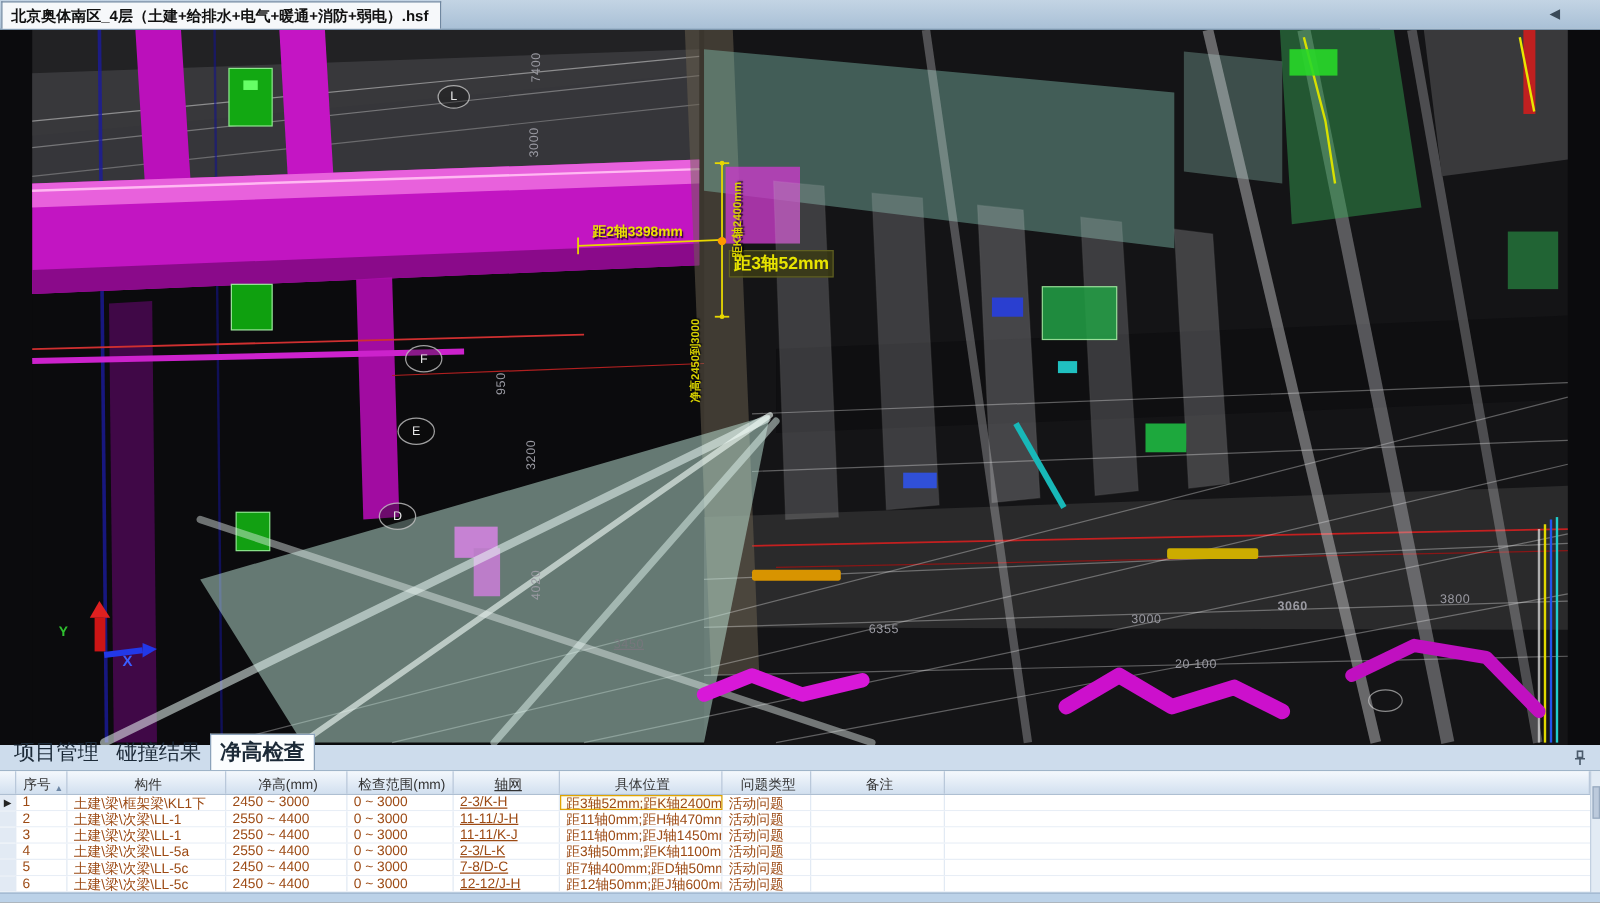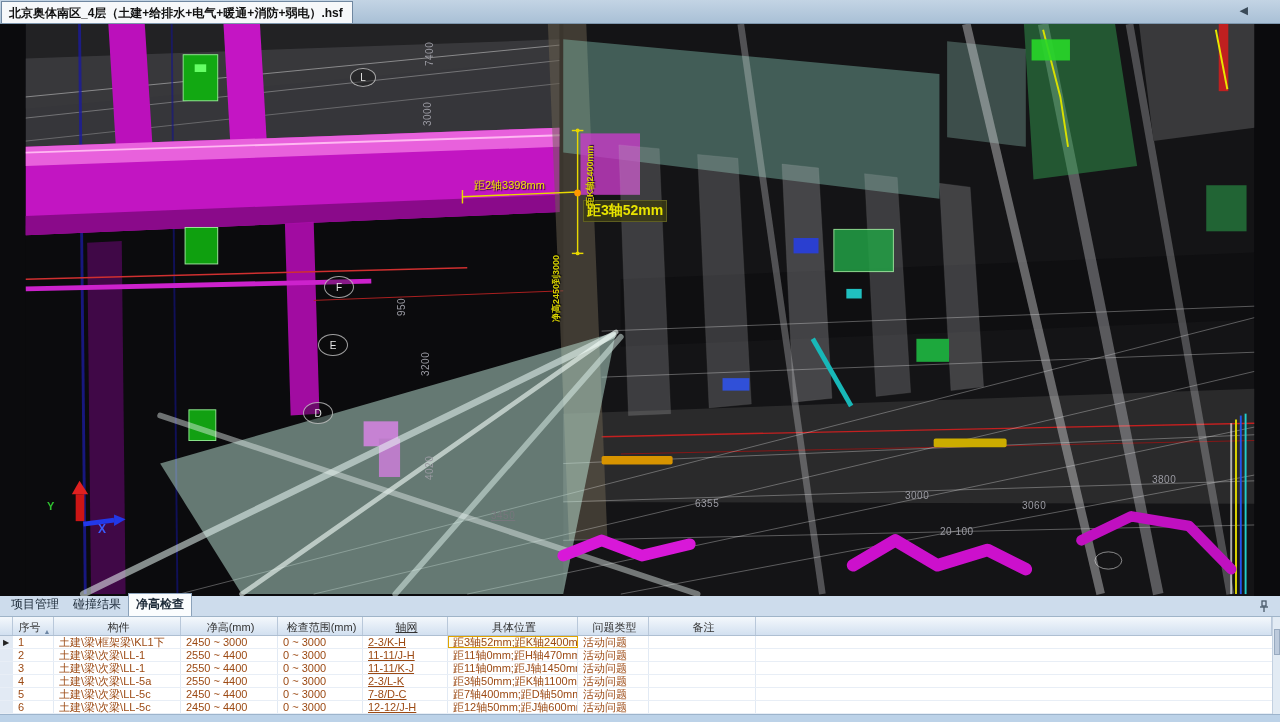--- a/index.html
+++ b/index.html
@@ -15,40 +15,40 @@
     border:1px solid #6f87a0; border-bottom:none; font-size:12px; font-weight:bold;
     color:#111; white-space:nowrap; }
   .nav-arrow { position:absolute; right:32px; top:4px; font-size:11px; color:#3a4a58;
     cursor:default; }
 
   
   .viewport { position:absolute; left:0; top:24px; width:1280px; height:572px;
     background:#0b0b0d; overflow:hidden; }
   .viewport svg { position:absolute; left:0; top:0; }
   .vp-label { position:absolute; white-space:nowrap; pointer-events:none; }
-  .dim-text { color:#ece400; font-size:11px; font-weight:normal;
+  .dim-text { color:#ece400; font-size:11px; font-weight:bold;
     text-shadow:1px 1px 1px rgba(0,0,0,.8);text-align:right; }
   .dim-chip { color:#e8e400; font-size:14px; font-weight:bold;
     background:rgba(58,58,20,.88); padding:1px 3px; border:1px solid rgba(120,120,40,.6); }
   .dim-vert { transform:rotate(-90deg); transform-origin:0 0; color:#d8d200;
     font-size:9px; font-weight:bold; text-shadow:1px 1px 1px rgba(0,0,0,.8); }
   .meas { color:#9a9aa2; font-size:10px; letter-spacing:.5px; }
   .meas-v { transform:rotate(-90deg); transform-origin:0 0; }
   .bubble { position:absolute; border:1px solid rgba(210,210,210,.75);
     border-radius:50%; background:rgba(12,12,12,.35); color:#e6e6e6;
     font-size:10px; display:flex; align-items:center; justify-content:center; }
   .axis-y { color:#2fc02f; font-size:11px; font-weight:bold; }
   .axis-x { color:#3a5cff; font-size:12px; font-weight:bold; }
 
   
   .panel { position:absolute; left:0; top:596px; width:1280px; height:126px;
     background:#ffffff; }
   .tabbar { position:relative; width:1280px; height:21px; background:#cddcec;
     border-bottom:1px solid #9fb4c8; display:flex; align-items:flex-end; padding-left:4px; }
-  .tab { font-size:12px; color:#1c2a38; padding:2px 7px 3px 7px; cursor:default; }
+  .tab { font-size:17px; color:#1c2a38; padding:2px 7px 3px 7px; cursor:default; }
   .tab.active { background:#fbfdfe; border:1px solid #8ba2ba; border-bottom:none;
     font-weight:bold; }
   .pin { position:absolute; right:10px; top:4px; width:12px; height:13px; }
 
   .tbl { position:relative; width:1280px; height:105px; font-size:11px; }
   .tr { display:flex; width:1272px; height:13px; align-items:center;
     border-bottom:1px solid #e8eef6; background:#fff; color:#9c4a14; }
   .tr.header { height:19px; background:linear-gradient(#f4f8fc,#d2e0f0);
     border-bottom:1px solid #aebfd2; color:#333; }
   .tr.header .td { justify-content:center; border-right:1px solid #b9c8da;
@@ -229,21 +229,21 @@
     <span class="vp-label dim-vert" style="left:550px;top:298px;">净高2450到3000</span>
 
     <span class="vp-label meas meas-v" style="left:424px;top:42px;">7400</span>
     <span class="vp-label meas meas-v" style="left:422px;top:102px;">3000</span>
     <span class="vp-label meas meas-v" style="left:396px;top:292px;">950</span>
     <span class="vp-label meas meas-v" style="left:420px;top:352px;">3200</span>
     <span class="vp-label meas meas-v" style="left:424px;top:456px;">4020</span>
     <span class="vp-label meas" style="left:491px;top:486px;color:#77777d;text-decoration:underline;">3450</span>
     <span class="vp-label meas" style="left:695px;top:474px;">6355</span>
     <span class="vp-label meas" style="left:905px;top:466px;">3000</span>
-    <span class="vp-label meas" style="left:1022px;top:476px;">3060</span>
+    <span class="vp-label meas" style="left:1022px;top:456px;font-weight:bold;">3060</span>
     <span class="vp-label meas" style="left:1152px;top:450px;">3800</span>
     <span class="vp-label meas" style="left:940px;top:502px;">20 100</span>
 
     <span class="vp-label axis-y" style="left:47px;top:476px;">Y</span>
     <span class="vp-label axis-x" style="left:98px;top:498px;">X</span>
   </div>
 
   <div class="panel">
     <div class="tabbar">
       <div class="tab">项目管理</div>

